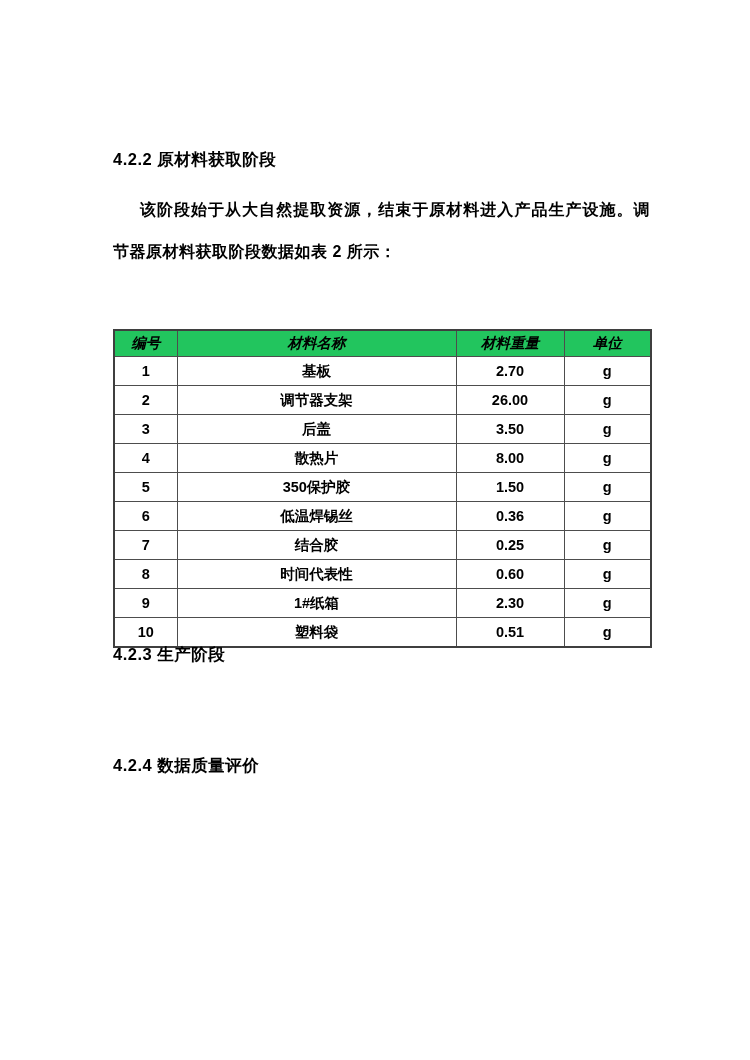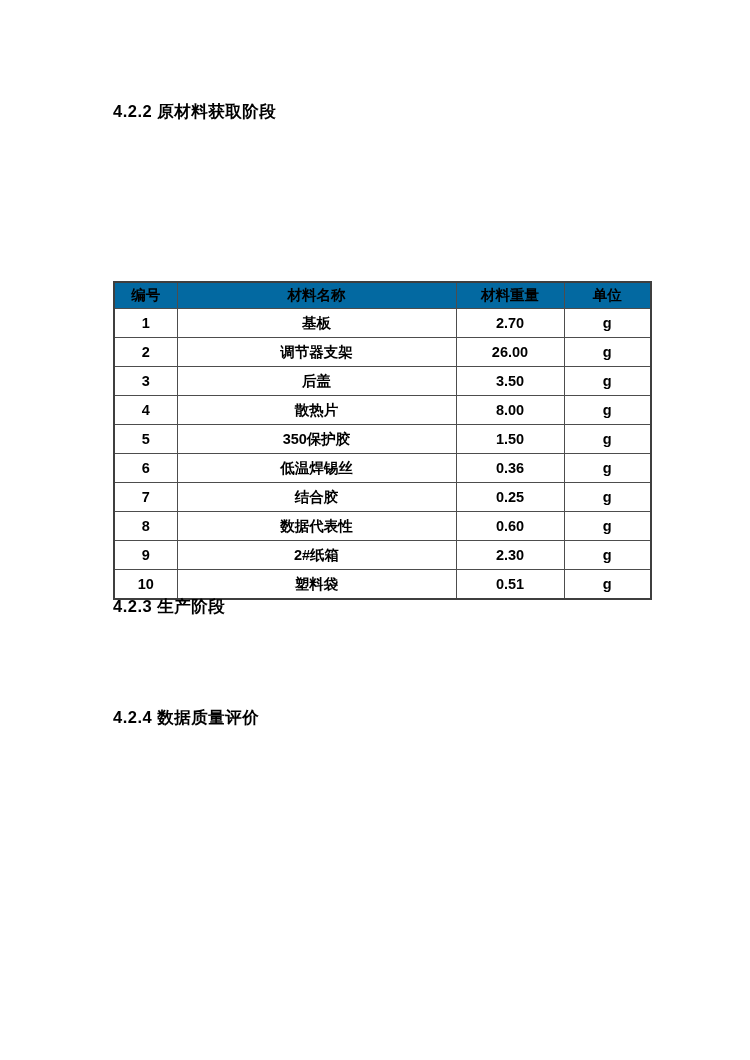--- a/index.html
+++ b/index.html
@@ -8,20 +8,21 @@
     background: #ffffff;
   }
   .page {
     position: relative;
     width: 750px;
     height: 788px;
     background: #ffffff;
     color: #000000;
     font-family: "Liberation Sans", sans-serif;
     overflow: hidden;
+    margin-top: 48px;
   }
   .abs { position: absolute; }
   .heading {
     left: 113px;
     width: 537px;
     font-size: 16.5px;
     font-weight: 700;
     line-height: 24px;
     letter-spacing: 0.5px;
     white-space: nowrap;
@@ -55,24 +56,25 @@
   }
   table.materials th, table.materials td {
     border: 1px solid #4d4d4d;
     text-align: center;
     vertical-align: middle;
     padding: 0;
     overflow: hidden;
     white-space: nowrap;
   }
   table.materials th {
-    background: #0369a1; 
+    background: #22c55e; 
     height: 25px;
     font-size: 14.5px;
     font-weight: 700;
+    font-style: italic;
   }
   table.materials td {
     height: 28px;
     font-size: 14.5px;
     font-weight: 600;
   }
   .list-item {
     left: 113px;
     width: 537px;
     font-size: 16px;
@@ -91,20 +93,21 @@
     font-weight: 400;
   }
 </style>
 </head>
 <body>
 
 <div class="page">
 
   <div class="abs heading" style="top:99px">4.2.2 原材料获取阶段</div>
 
+  <div class="abs para" style="top:141px">该阶段始于从大自然提取资源，结束于原材料进入产品生产设施。调节器原材料获取阶段数据如表 2 所示：</div>
 
 
   <table class="abs materials">
     <colgroup>
       <col style="width:63px">
       <col style="width:279px">
       <col style="width:108px">
       <col style="width:87px">
     </colgroup>
     <thead>
@@ -153,27 +156,27 @@
         <td>g</td>
       </tr>
       <tr>
         <td>7</td>
         <td>结合胶</td>
         <td>0.25</td>
         <td>g</td>
       </tr>
       <tr>
         <td>8</td>
-        <td>数据代表性</td>
+        <td>时间代表性</td>
         <td>0.60</td>
         <td>g</td>
       </tr>
       <tr>
         <td>9</td>
-        <td>2#纸箱</td>
+        <td>1#纸箱</td>
         <td>2.30</td>
         <td>g</td>
       </tr>
       <tr>
         <td>10</td>
         <td>塑料袋</td>
         <td>0.51</td>
         <td>g</td>
       </tr>
     </tbody>

